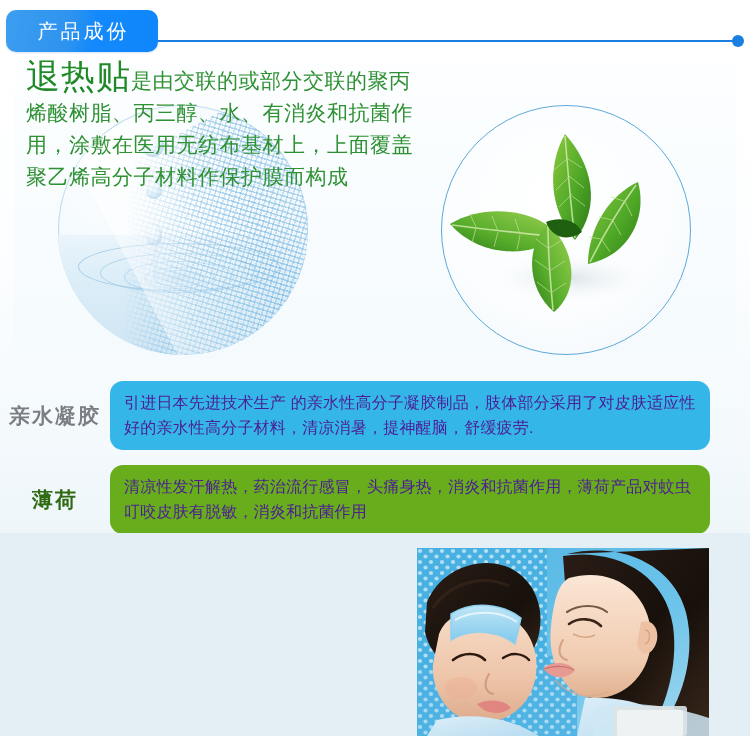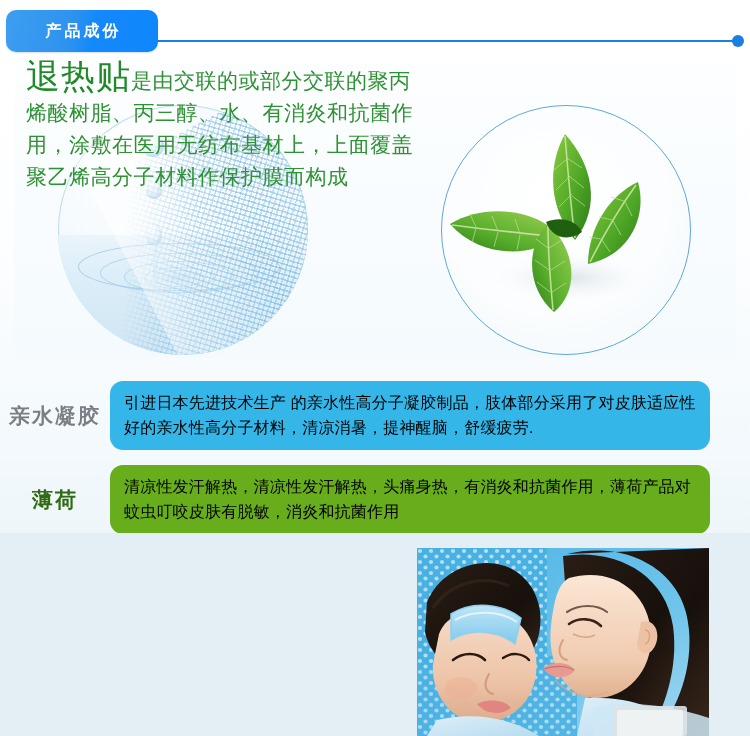--- a/index.html
+++ b/index.html
@@ -34,22 +34,22 @@
     height: 42px;
     border-radius: 10px;
     background: linear-gradient(100deg, #3d9ef0 0%, #2e93ef 42%, #1389fb 58%, #0f86fb 100%);
     box-shadow: 0 1px 2px rgba(20,90,180,0.18);
     display: flex;
     align-items: center;
     justify-content: center;
   }
   .section-badge span {
     color: #ffffff;
-    font-size: 16px;
-    font-weight: bold;
+    font-size: 20px;
+    font-weight: normal;
     letter-spacing: 3px;
     text-indent: 3px;
     line-height: 1;
   }
   .header-rule {
     position: absolute;
     left: 158px;
     top: 40px;
     width: 578px;
     height: 2px;
@@ -221,21 +221,21 @@
     font-family: "Liberation Serif", "DejaVu Serif", serif;
   }
   .label-gel  { color: #7b7f85; }
   .label-mint { color: #2f6b13; }
 
   .callout-box {
     width: 600px;
     box-sizing: border-box;
     border-radius: 13px;
     padding: 9px 14px 10px 14px;
-    color: #000000;
+    color: #4c1d95;
     font-size: 16px;
     line-height: 25px;
     letter-spacing: 0.2px;
   }
   .box-gel  { background: #35b6e8; }
   .box-mint { background: #68ad1b; }
 
   
   .bottom {
     position: absolute;
@@ -352,21 +352,21 @@
     <div class="caption caption-mint">薄荷</div>
   </div>
 
   <div class="callouts">
     <div class="callout-row row-gel">
       <div class="callout-label label-gel">亲水凝胶</div>
       <div class="callout-box box-gel">引进日本先进技术生产 的亲水性高分子凝胶制品，肢体部分采用了对皮肤适应性好的亲水性高分子材料，清凉消暑，提神醒脑，舒缓疲劳.</div>
     </div>
     <div class="callout-row row-mint">
       <div class="callout-label label-mint">薄荷</div>
-      <div class="callout-box box-mint">清凉性发汗解热，清凉性发汗解热，头痛身热，有消炎和抗菌作用，薄荷产品对蚊虫叮咬皮肤有脱敏，消炎和抗菌作用</div>
+      <div class="callout-box box-mint">清凉性发汗解热，药治流行感冒，头痛身热，消炎和抗菌作用，薄荷产品对蚊虫叮咬皮肤有脱敏，消炎和抗菌作用</div>
     </div>
   </div>
 
   <div class="bottom"></div>
 
   <div class="bottom-copy">
     <span class="lead">退热贴</span><span>是由交联的或部分交联的聚丙烯酸树脂、丙三醇、水、有消炎和抗菌作用，涂敷在医用无纺布基材上，上面覆盖聚乙烯高分子材料作保护膜而构成</span>
   </div>
 
   <div class="photo">

